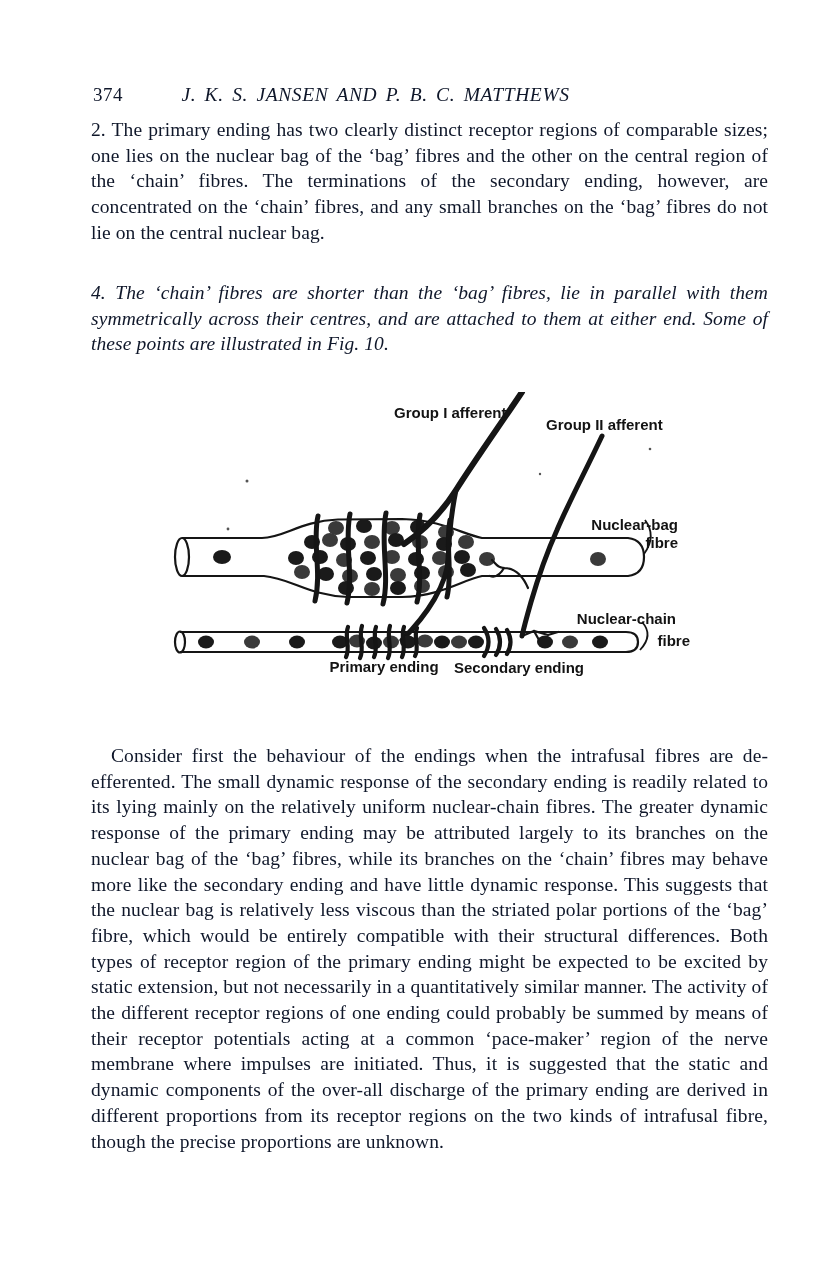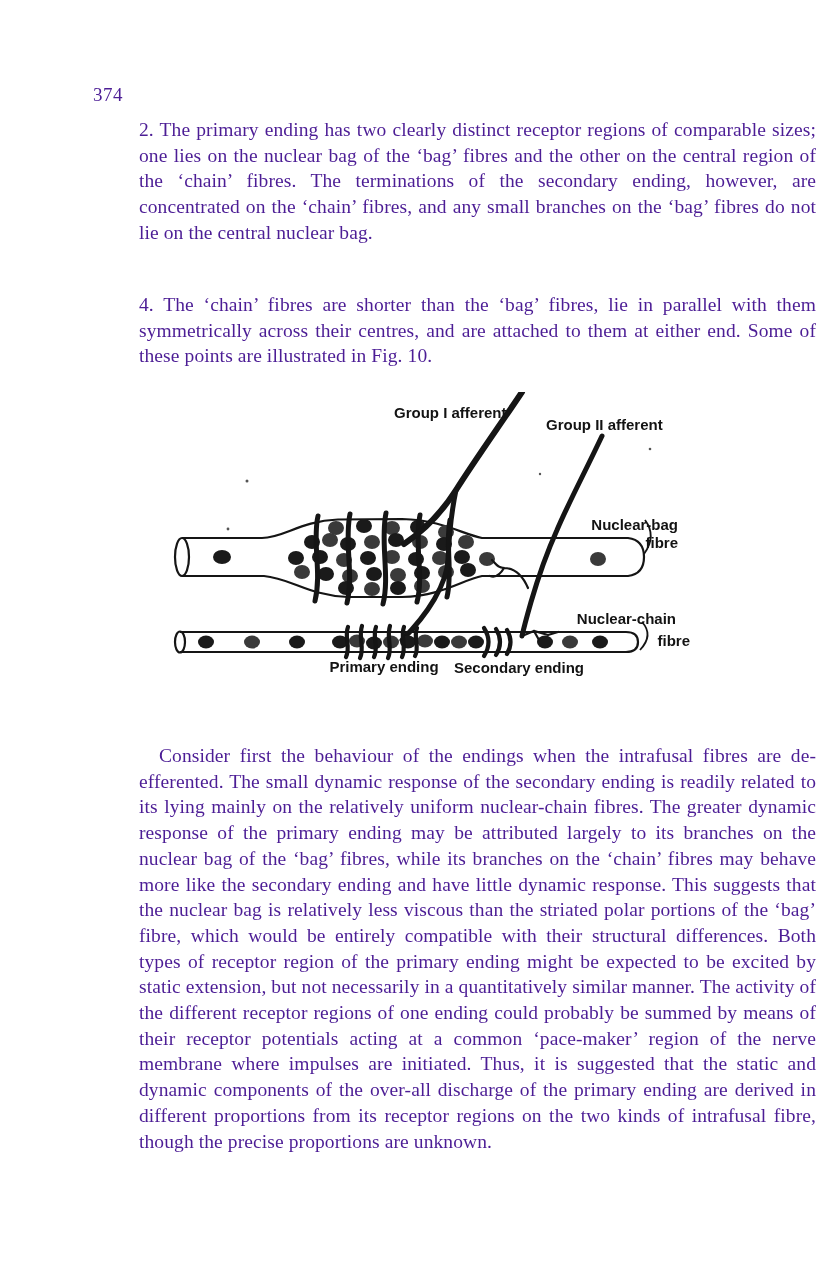--- a/index.html
+++ b/index.html
@@ -5,21 +5,21 @@
   html, body {
     margin: 0;
     padding: 0;
     background: #ffffff;
   }
   #page {
     position: relative;
     width: 816px;
     height: 1272px;
     background: #ffffff;
-    color: #4c1d95;
+    color: #0f172a;
     font-family: "Liberation Serif", "DejaVu Serif", serif;
     overflow: hidden;
   }
   .abs { position: absolute; }
   #header {
     top: 84px; left: 91px; width: 677px; height: 26px;
   }
   #page-number {
     position: absolute; left: 2px; top: 0;
     font-size: 19px; letter-spacing: 0.5px;
@@ -31,25 +31,24 @@
     font-size: 19.5px;
     letter-spacing: 0.6px;
     word-spacing: 3px;
   }
   .body-par {
     left: 91px; width: 677px;
     font-size: 19.5px;
     line-height: 25.7px;
     text-align: justify;
     letter-spacing: 0.1px;
-    margin-left: 48px;
   }
   #par-item2 { top: 117px; }
   #par-item3 { top: 255px; }
-  #par-item4 { top: 292px; }
+  #par-item4 { top: 280px; font-style: italic; }
   #par-discussion { top: 743px; text-indent: 20px; }
   #figure-wrap {
     top: 392px; left: 150px; width: 560px; height: 290px;
   }
   svg text {
     font-family: "Liberation Sans", "DejaVu Sans", sans-serif;
     font-size: 15px;
     font-weight: 600;
     fill: #131313;
   }
@@ -71,20 +70,21 @@
     line-height: 21.5px;
   }
 </style>
 </head>
 <body>
 
 <div id="page">
 
   <div id="header" class="abs">
     <span id="page-number">374</span>
+    <span id="running-title">J. K. S. JANSEN AND P. B. C. MATTHEWS</span>
   </div>
 
   <div id="par-item2" class="abs body-par">2.  The primary ending has two clearly distinct receptor regions of comparable sizes; one lies on the nuclear bag of the ‘bag’ fibres and the other on the central region of the ‘chain’ fibres. The terminations of the secondary ending, however, are concentrated on the ‘chain’ fibres, and any small branches on the ‘bag’ fibres do not lie on the central nuclear bag.</div>
   <div id="par-item4" class="abs body-par">4.  The ‘chain’ fibres are shorter than the ‘bag’ fibres, lie in parallel with them symmetrically across their centres, and are attached to them at either end.  Some of these points are illustrated in Fig. 10.</div>
 
   <div id="figure-wrap" class="abs">
     <svg width="560" height="290" viewBox="0 0 560 290">
 
       <circle class="speck" cx="97" cy="89" r="1.5"></circle>
       <circle class="speck" cx="390" cy="82" r="1.2"></circle>

